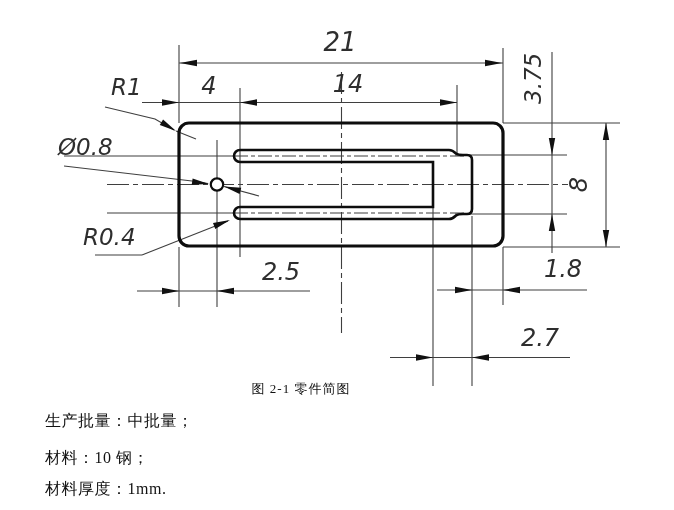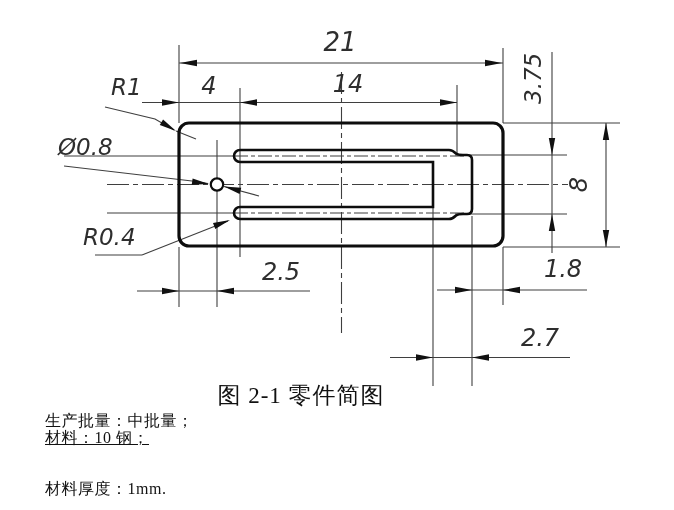--- a/index.html
+++ b/index.html
@@ -9,29 +9,29 @@
     overflow:hidden;
   }
   #drawing{position:absolute;left:0;top:0;}
   .dimtext{
     font-family:"DejaVu Sans","Liberation Sans",sans-serif;
     font-style:italic;
     fill:#2e2e2e;
   }
   .caption{
     position:absolute;top:380px;left:0;width:602px;
-    text-align:center;font-size:23px;color:#111;
+    text-align:center;font-size:13px;color:#111;
     letter-spacing:1px;
   }
   .note{
     position:absolute;left:45px;font-size:16px;color:#111;
     letter-spacing:0.5px;white-space:pre;
   }
   .note1{top:411px;}
-  .note2{top:428px;text-decoration:underline;}
+  .note2{top:448px;}
   .note3{top:479px;}
 </style>
 </head>
 <body>
 
 <svg id="drawing" width="674" height="400" viewBox="0 0 674 400">
 
   <g stroke="#3f3f3f" stroke-width="1.1">
 
     <line x1="179" y1="45" x2="179" y2="123"></line>

